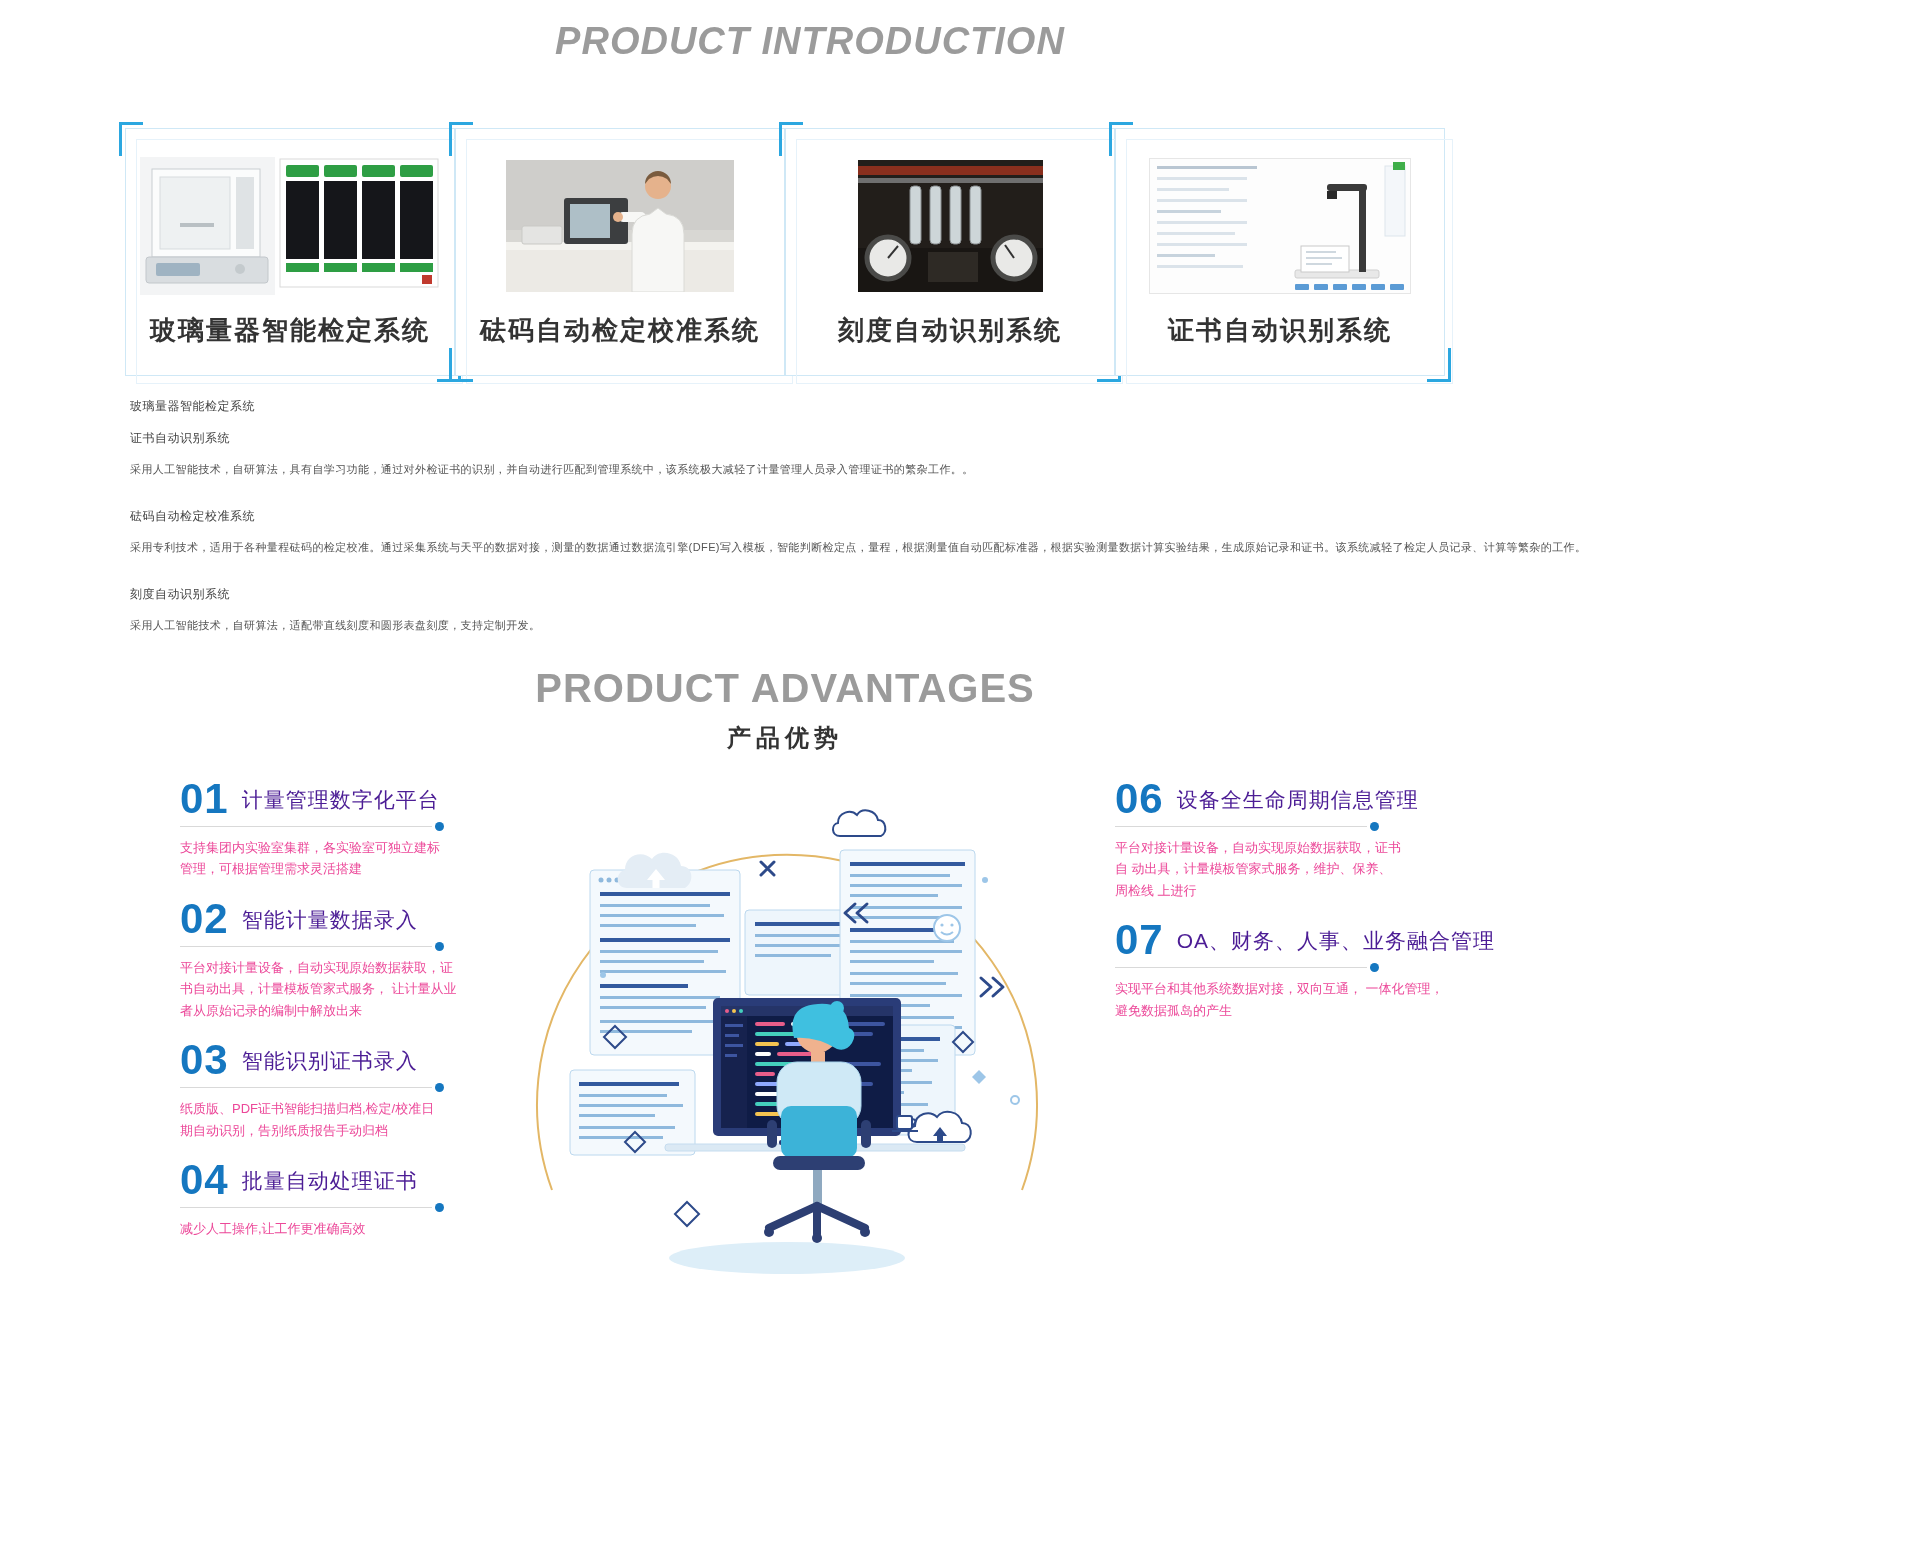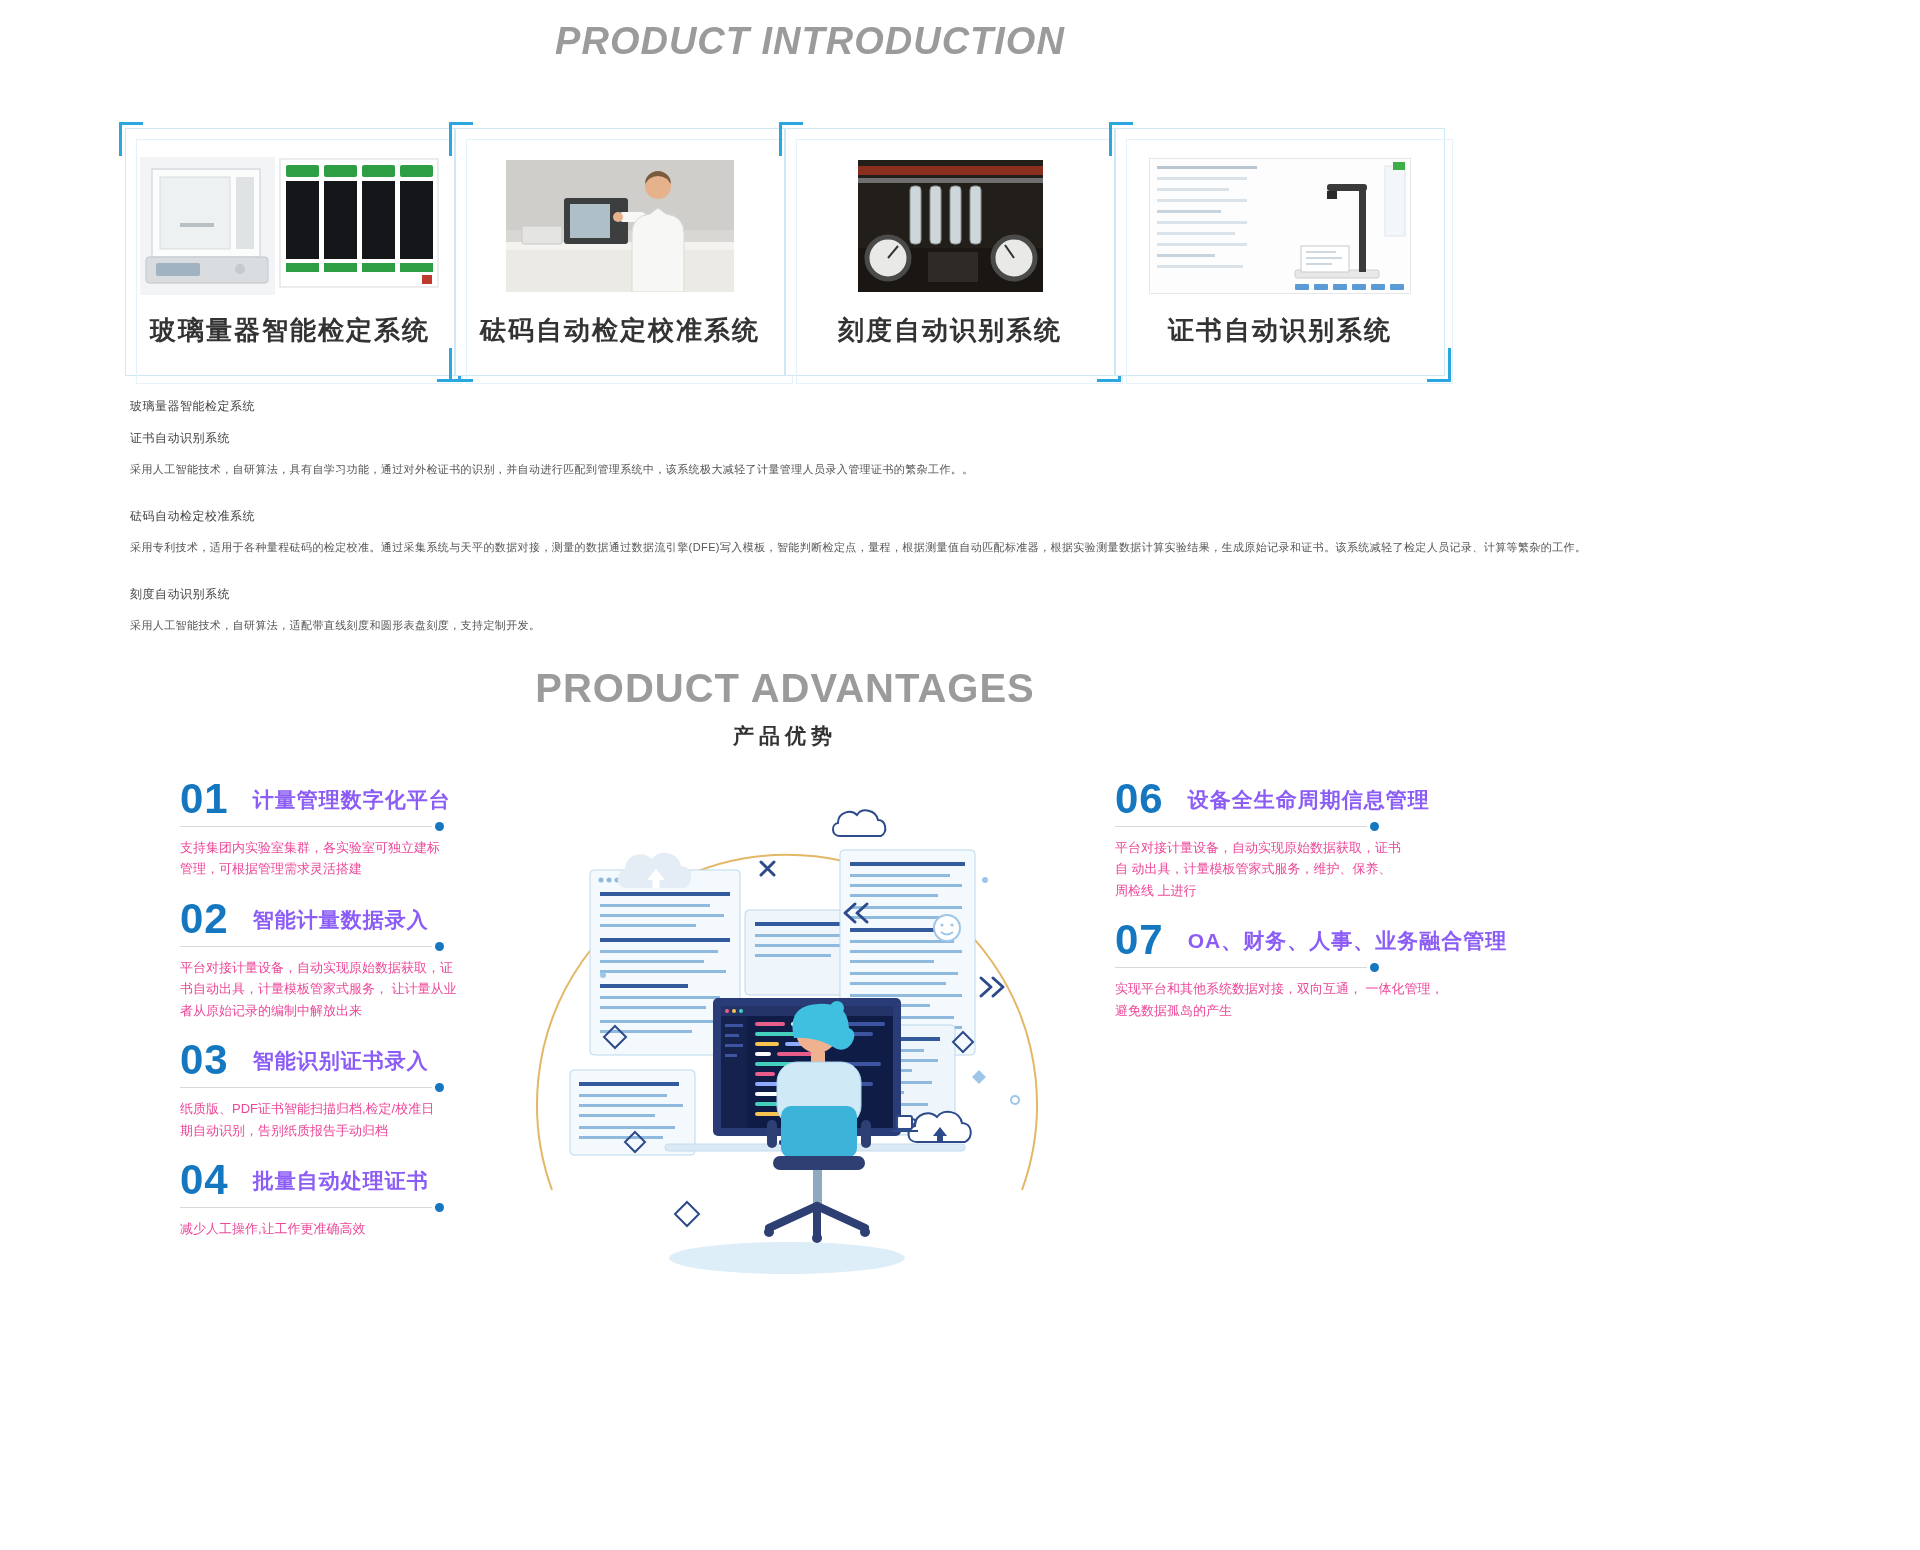--- a/index.html
+++ b/index.html
@@ -9,21 +9,21 @@
     font-family:"Liberation Sans", sans-serif; overflow:hidden;
   }
   .section-title {
     position:absolute; left:0; text-align:center;
     font-weight:bold; color:#9b9b9b; letter-spacing:1px;
   }
   .intro-title { top:20px; width:1620px; font-size:38px;font-style:italic; }
   .adv-title   { top:666px; width:1570px; font-size:40px; }
   .adv-subtitle{
     position:absolute; top:722px; left:0; width:1570px; text-align:center;
-    font-size:21px; font-weight:bold; color:#333; letter-spacing:5px;
+    font-size:24px; font-weight:bold; color:#333; letter-spacing:5px;
   }
   
   .cards { position:absolute; left:125px; top:128px; width:1320px; height:248px; display:flex; }
   .card  { flex:1; position:relative; border:1px solid #cfe8f6; background:#fff; }
   .card::before {
     content:""; position:absolute; top:10px; left:10px; right:-9px; bottom:-9px;
     border:1px solid #e6f2fa; pointer-events:none;
   }
   .corner { position:absolute; width:24px; height:34px; pointer-events:none; }
   .corner.tl { top:-7px; left:-7px; border-left:3px solid #2ba7e0; border-top:3px solid #2ba7e0; }
@@ -38,21 +38,21 @@
   .descriptions { position:absolute; left:130px; top:398px; width:1760px; }
   .desc-title { font-size:12px; color:#444; margin:0 0 15px; letter-spacing:0.5px; }
   .desc-body  { font-size:11px; color:#555; margin:0 0 31px; white-space:nowrap; letter-spacing:0.4px; }
   
   .adv-col { position:absolute; top:776px; }
   .adv-col.left  { left:180px;  width:290px; }
   .adv-col.right { left:1115px; width:380px; }
   .adv-item { margin-bottom:16px; }
   .adv-head { display:flex; align-items:flex-end; }
   .adv-num  { font-size:42px; line-height:46px; font-weight:bold; color:#1577c0; letter-spacing:1px; }
-  .adv-titletext { font-size:21px; font-weight:bold; color:#8b5cf6; margin-left:24px; padding-bottom:8px; white-space:nowrap; letter-spacing:1px; }
+  .adv-titletext { font-size:21px; font-weight:normal; color:#4c1d95; margin-left:13px; padding-bottom:8px; white-space:nowrap; letter-spacing:1px; }
   .adv-line { width:252px; height:1px; background:#d9d9d9; margin-top:4px; position:relative; }
   .adv-dot  { position:absolute; right:-12px; top:-4px; width:9px; height:9px; border-radius:50%; background:#1577c0; }
   .adv-desc { margin-top:10px; font-size:13px; color:#ec4899; line-height:1.65; white-space:pre-line; }
   .illustration { position:absolute; left:515px; top:770px; }
 </style>
 </head>
 <body>
 
 <div class="page">
 

